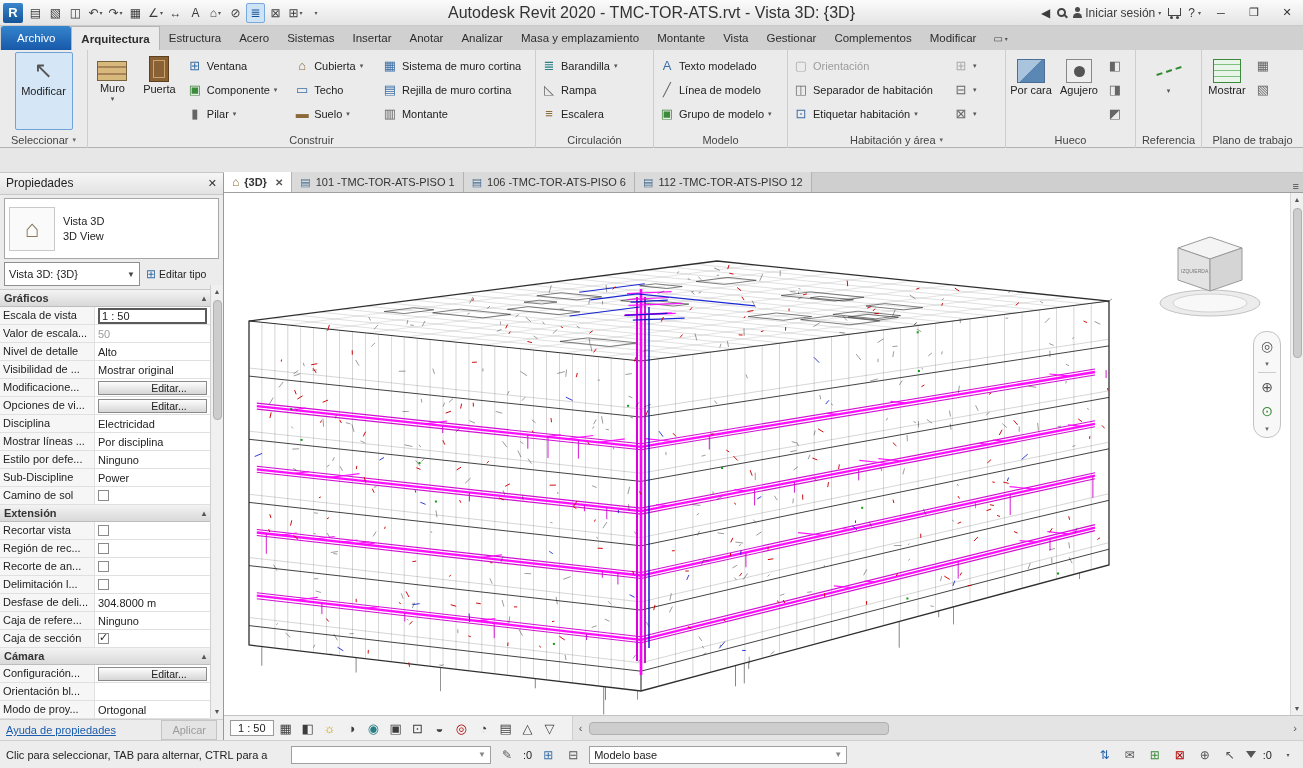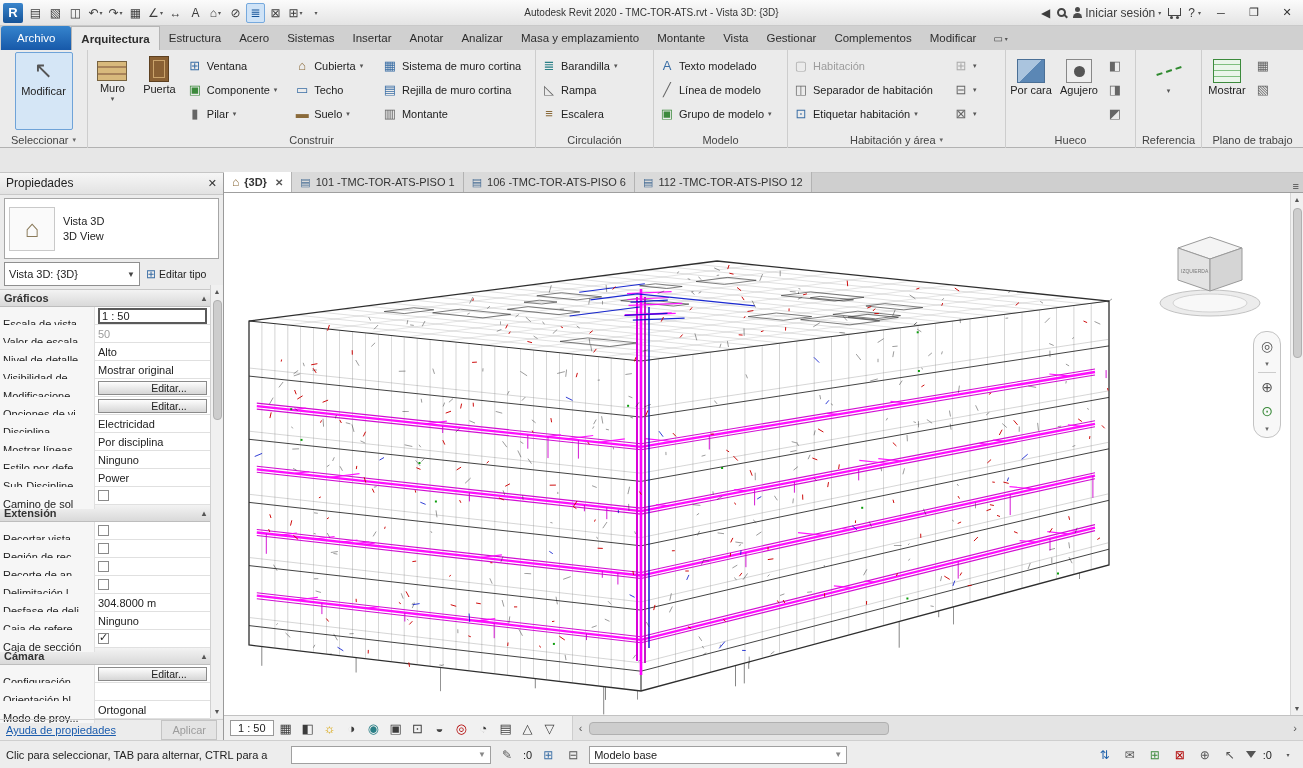--- a/index.html
+++ b/index.html
@@ -5,21 +5,21 @@
 *{margin:0;padding:0;box-sizing:border-box;font-family:"Liberation Sans",sans-serif;}
 html,body{width:1303px;height:768px;overflow:hidden;background:#d4d4d4;}
 .app{position:relative;width:1303px;height:768px;font-size:11px;color:#222;overflow:hidden;}
 
 .titlebar{position:absolute;top:0;left:0;right:0;height:26px;background:linear-gradient(#fbfbfb,#e4e4e4);border-bottom:1px solid #c9c9c9;display:flex;align-items:center;}
 .qat{display:flex;align-items:center;gap:1px;padding-left:3px;}
 .applogo{width:20px;height:20px;background:linear-gradient(#3a85cc,#155398);color:#fff;font-weight:bold;font-size:13px;display:flex;align-items:center;justify-content:center;border-radius:2px;margin-right:2px;}
 .qi{min-width:19px;height:20px;display:flex;align-items:center;justify-content:center;font-size:12px;color:#3c3c3c;border-radius:2px;padding:0 1px;}
 .qi .car{font-size:6px;color:#555;margin-left:1px;}
 .qi.hl{background:#cfe3f7;border:1px solid #76a9dd;color:#155398;}
-.tb-title{position:absolute;left:50%;transform:translateX(-50%);font-size:10px;color:#333;white-space:nowrap;}
+.tb-title{position:absolute;left:50%;transform:translateX(-50%);font-size:16px;color:#333;white-space:nowrap;}
 .tb-right{margin-left:auto;display:flex;align-items:center;gap:7px;padding-right:3px;}
 .tbi{display:flex;align-items:center;gap:3px;color:#3c3c3c;font-size:12px;}
 .mag{width:9px;height:9px;border:2px solid #444;border-radius:50%;position:relative;display:inline-block;}
 .mag::after{content:"";position:absolute;width:5px;height:2px;background:#444;transform:rotate(45deg);right:-4px;bottom:-2px;}
 .person{width:9px;height:5px;border-radius:5px 5px 0 0;background:#4a4a4a;position:relative;display:inline-block;margin-top:6px;}
 .person::before{content:"";position:absolute;top:-6px;left:2px;width:5px;height:5px;border-radius:50%;background:#4a4a4a;}
 .cart{width:13px;height:8px;border:1.5px solid #444;border-top:none;position:relative;display:inline-block;margin-top:-2px;}
 .cart::after{content:"";position:absolute;bottom:-4px;left:1px;width:3px;height:3px;border-radius:50%;background:#444;box-shadow:6px 0 0 #444;}
 .winbtn{width:26px;height:20px;display:flex;align-items:center;justify-content:center;font-size:11px;color:#333;}
 .tinycar{font-size:6px;color:#555;}
@@ -66,21 +66,21 @@
 .type-text{font-size:11px;color:#222;line-height:15px;}
 .instrow{height:24px;margin:3px 4px;display:flex;gap:3px;}
 .inst-combo{flex:1;background:#fff;border:1px solid #8f8f8f;display:flex;align-items:center;padding:0 4px;font-size:11px;}
 .inst-combo .car{margin-left:auto;font-size:8px;color:#444;}
 .edittype{width:76px;display:flex;align-items:center;gap:3px;font-size:10.5px;color:#222;padding:0 2px;border:1px solid transparent;}
 .et-icon{color:#3a6ea5;font-size:12px;}
 .pgrid{margin-right:13px;border-top:1px solid #c8c8c8;}
 .psec{height:17px;background:linear-gradient(#f3f3f3,#d9d9d9);border-bottom:1px solid #bdbdbd;display:flex;align-items:center;padding:0 4px;font-weight:bold;font-size:11px;color:#333;}
 .psec .sarr{margin-left:auto;font-size:8px;color:#555;}
 .prow{height:18px;display:flex;border-bottom:1px solid #e0e0e0;background:#fff;}
-.pl{width:95px;flex:none;background:#f6f6f6;border-right:1px solid #e0e0e0;padding:11px 3px;font-size:11px;white-space:nowrap;overflow:hidden;color:#222;}
+.pl{width:95px;flex:none;background:#f6f6f6;border-right:1px solid #e0e0e0;padding:2px 3px;font-size:11px;white-space:nowrap;overflow:hidden;color:#222;}
 .pv{flex:1;padding:2px 3px;font-size:11px;white-space:nowrap;overflow:hidden;display:flex;align-items:center;}
 .pv.dis{color:#9c9c9c;}
 .pinput{display:block;width:100%;border:2px solid #5a5a5a;padding:0 2px;line-height:12px;}
 .pbtn{display:block;width:100%;text-align:center;border:1px solid #8a8a8a;background:linear-gradient(#fdfdfd,#d6d6d6);font-size:10.5px;line-height:12px;padding-left:33px;}
 .cb{width:11px;height:11px;border:1px solid #8a8a8a;background:#fff;position:relative;flex:none;}
 .cb.on::after{content:"✓";position:absolute;left:0;top:-3px;font-size:11px;color:#222;}
 .pscroll{position:absolute;right:0;top:112px;bottom:22px;width:13px;background:#f0f0f0;border-left:1px solid #d0d0d0;display:flex;flex-direction:column;align-items:center;}
 .sarrbtn{height:13px;font-size:7px;color:#555;display:flex;align-items:center;}
 .sthumb{width:9px;flex:0 0 120px;background:#cdcdcd;border:1px solid #b0b0b0;border-radius:4px;margin-top:2px;}
 .pspacer{flex:1;}
@@ -313,21 +313,21 @@
       <div class="plabelrow">
           <span>Modelo</span>
         </div>
     </div>
 
     <div class="panel" style="width:218px">
       <div class="pbody">
         <div class="scol" style="width:158px">
           <div class="sbtn dis">
               <span class="si c-dis">▢</span>
-              <span class="lbl">Habitación</span>
+              <span class="lbl">Orientación</span>
             </div>
           <div class="sbtn">
               <span class="si c-gray">◫</span>
               <span class="lbl">Separador de habitación</span>
             </div>
           <div class="sbtn">
               <span class="si c-blue">⊡</span>
               <span class="lbl">Etiquetar  habitación</span>
               <span class="car">▾</span>
             </div>

